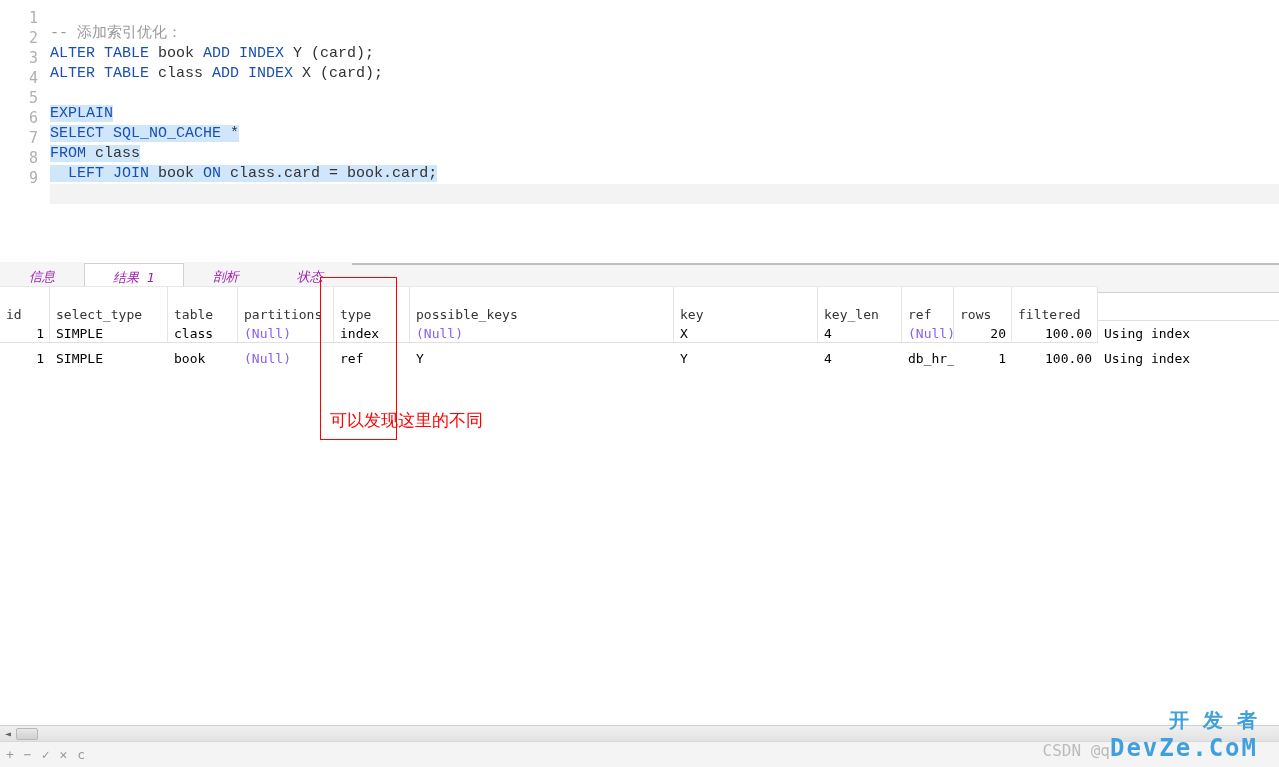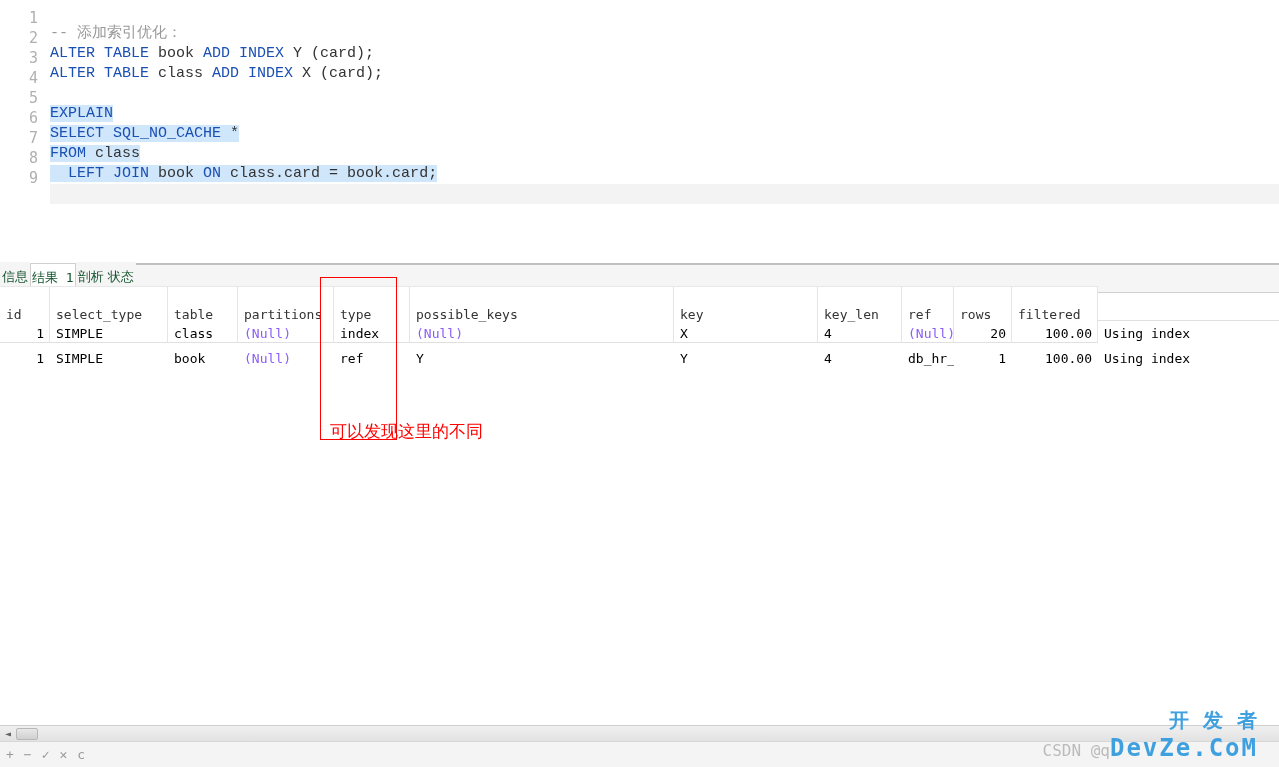--- a/index.html
+++ b/index.html
@@ -43,26 +43,27 @@
 .active-line { background: #f3f3f3; display: inline-block; width: 100%; }
 
 .tabs {
   display: flex;
   border-bottom: 1px solid #d0d0d0;
   background: #f5f5f5;
   height: 28px;
   align-items: flex-end;
 }
 .tab {
-  padding: 5px 1px;
-  font-size: 13px;
-  color: #14532d;
+  padding: 5px 28px;
+  font-size: 13px;
+  color: #a21caf;
   cursor: pointer;
   border: 1px solid transparent;
   background: #f5f5f5;
+  font-style: italic;
 }
 .tab.active {
   background: #fff;
   border: 1px solid #d0d0d0;
   border-bottom: 1px solid #fff;
   margin-bottom: -1px;
 }
 .results-area {
   position: relative;
   background: #fff;
@@ -104,21 +105,21 @@
   left: 320px;
   top: -16px;
   width: 77px;
   height: 163px;
   border: 1px solid #ff0000;
   pointer-events: none;
 }
 .annot {
   position: absolute;
   left: 330px;
-  top: 127px;
+  top: 116px;
   color: #ff0000;
   font-size: 17px;
   font-family: "Microsoft YaHei", sans-serif;
 }
 .bot-scroll {
   position: absolute;
   bottom: 26px;
   left: 0;
   right: 0;
   height: 16px;

